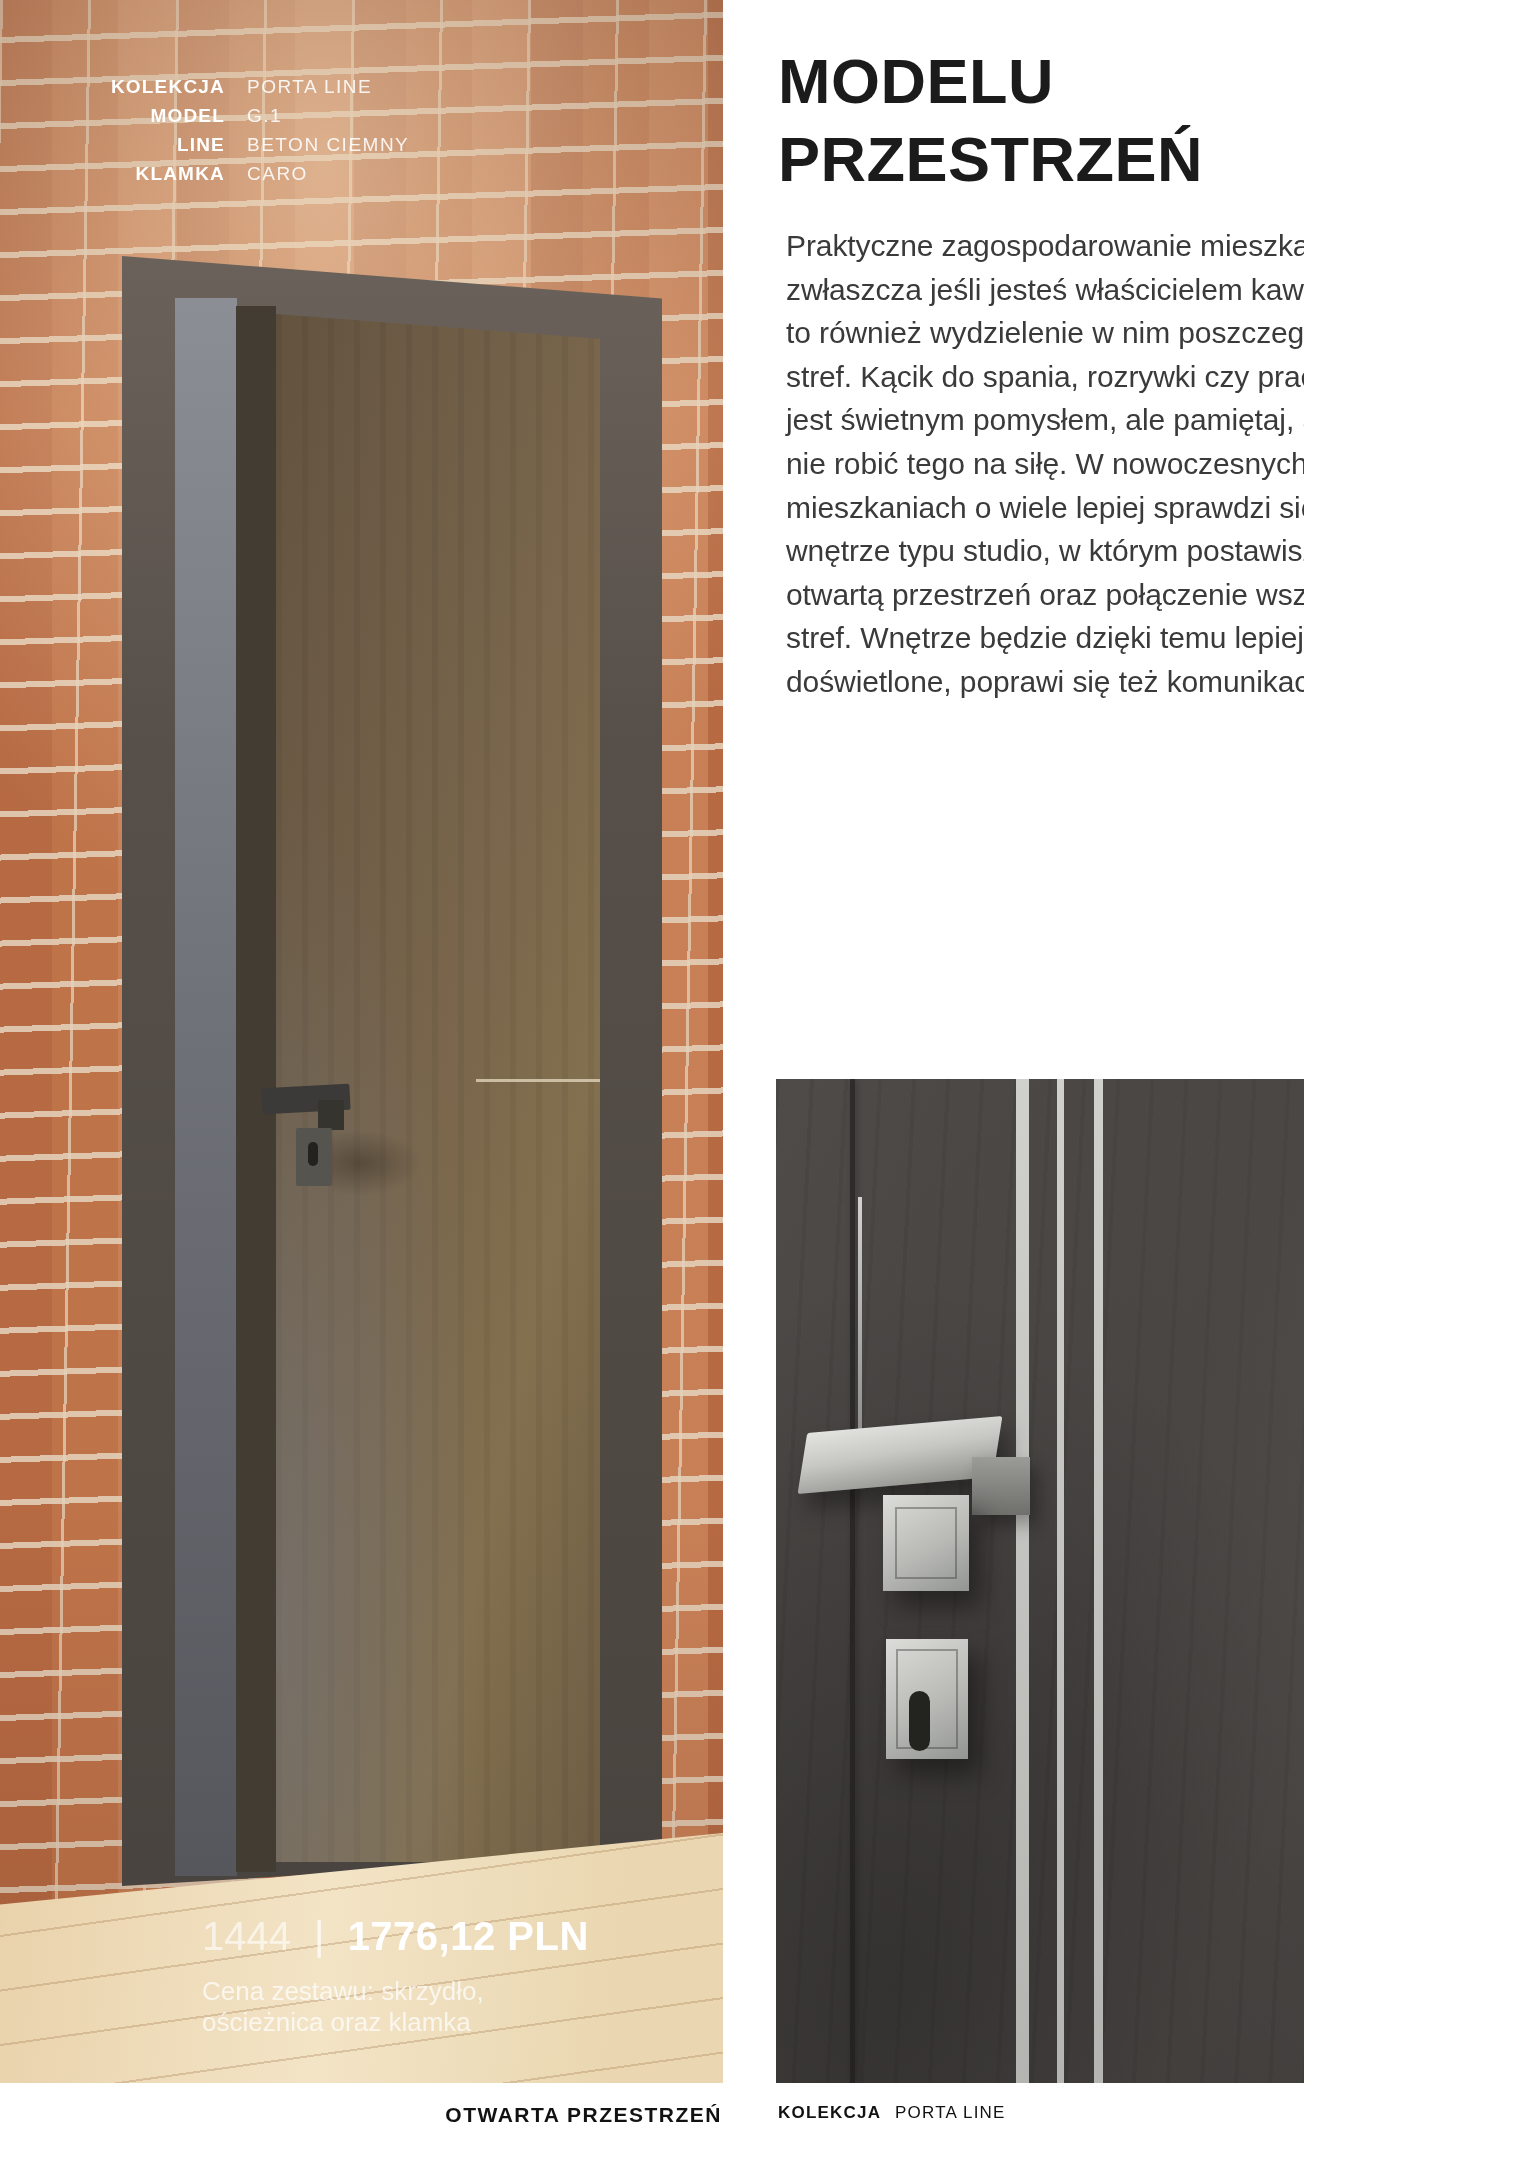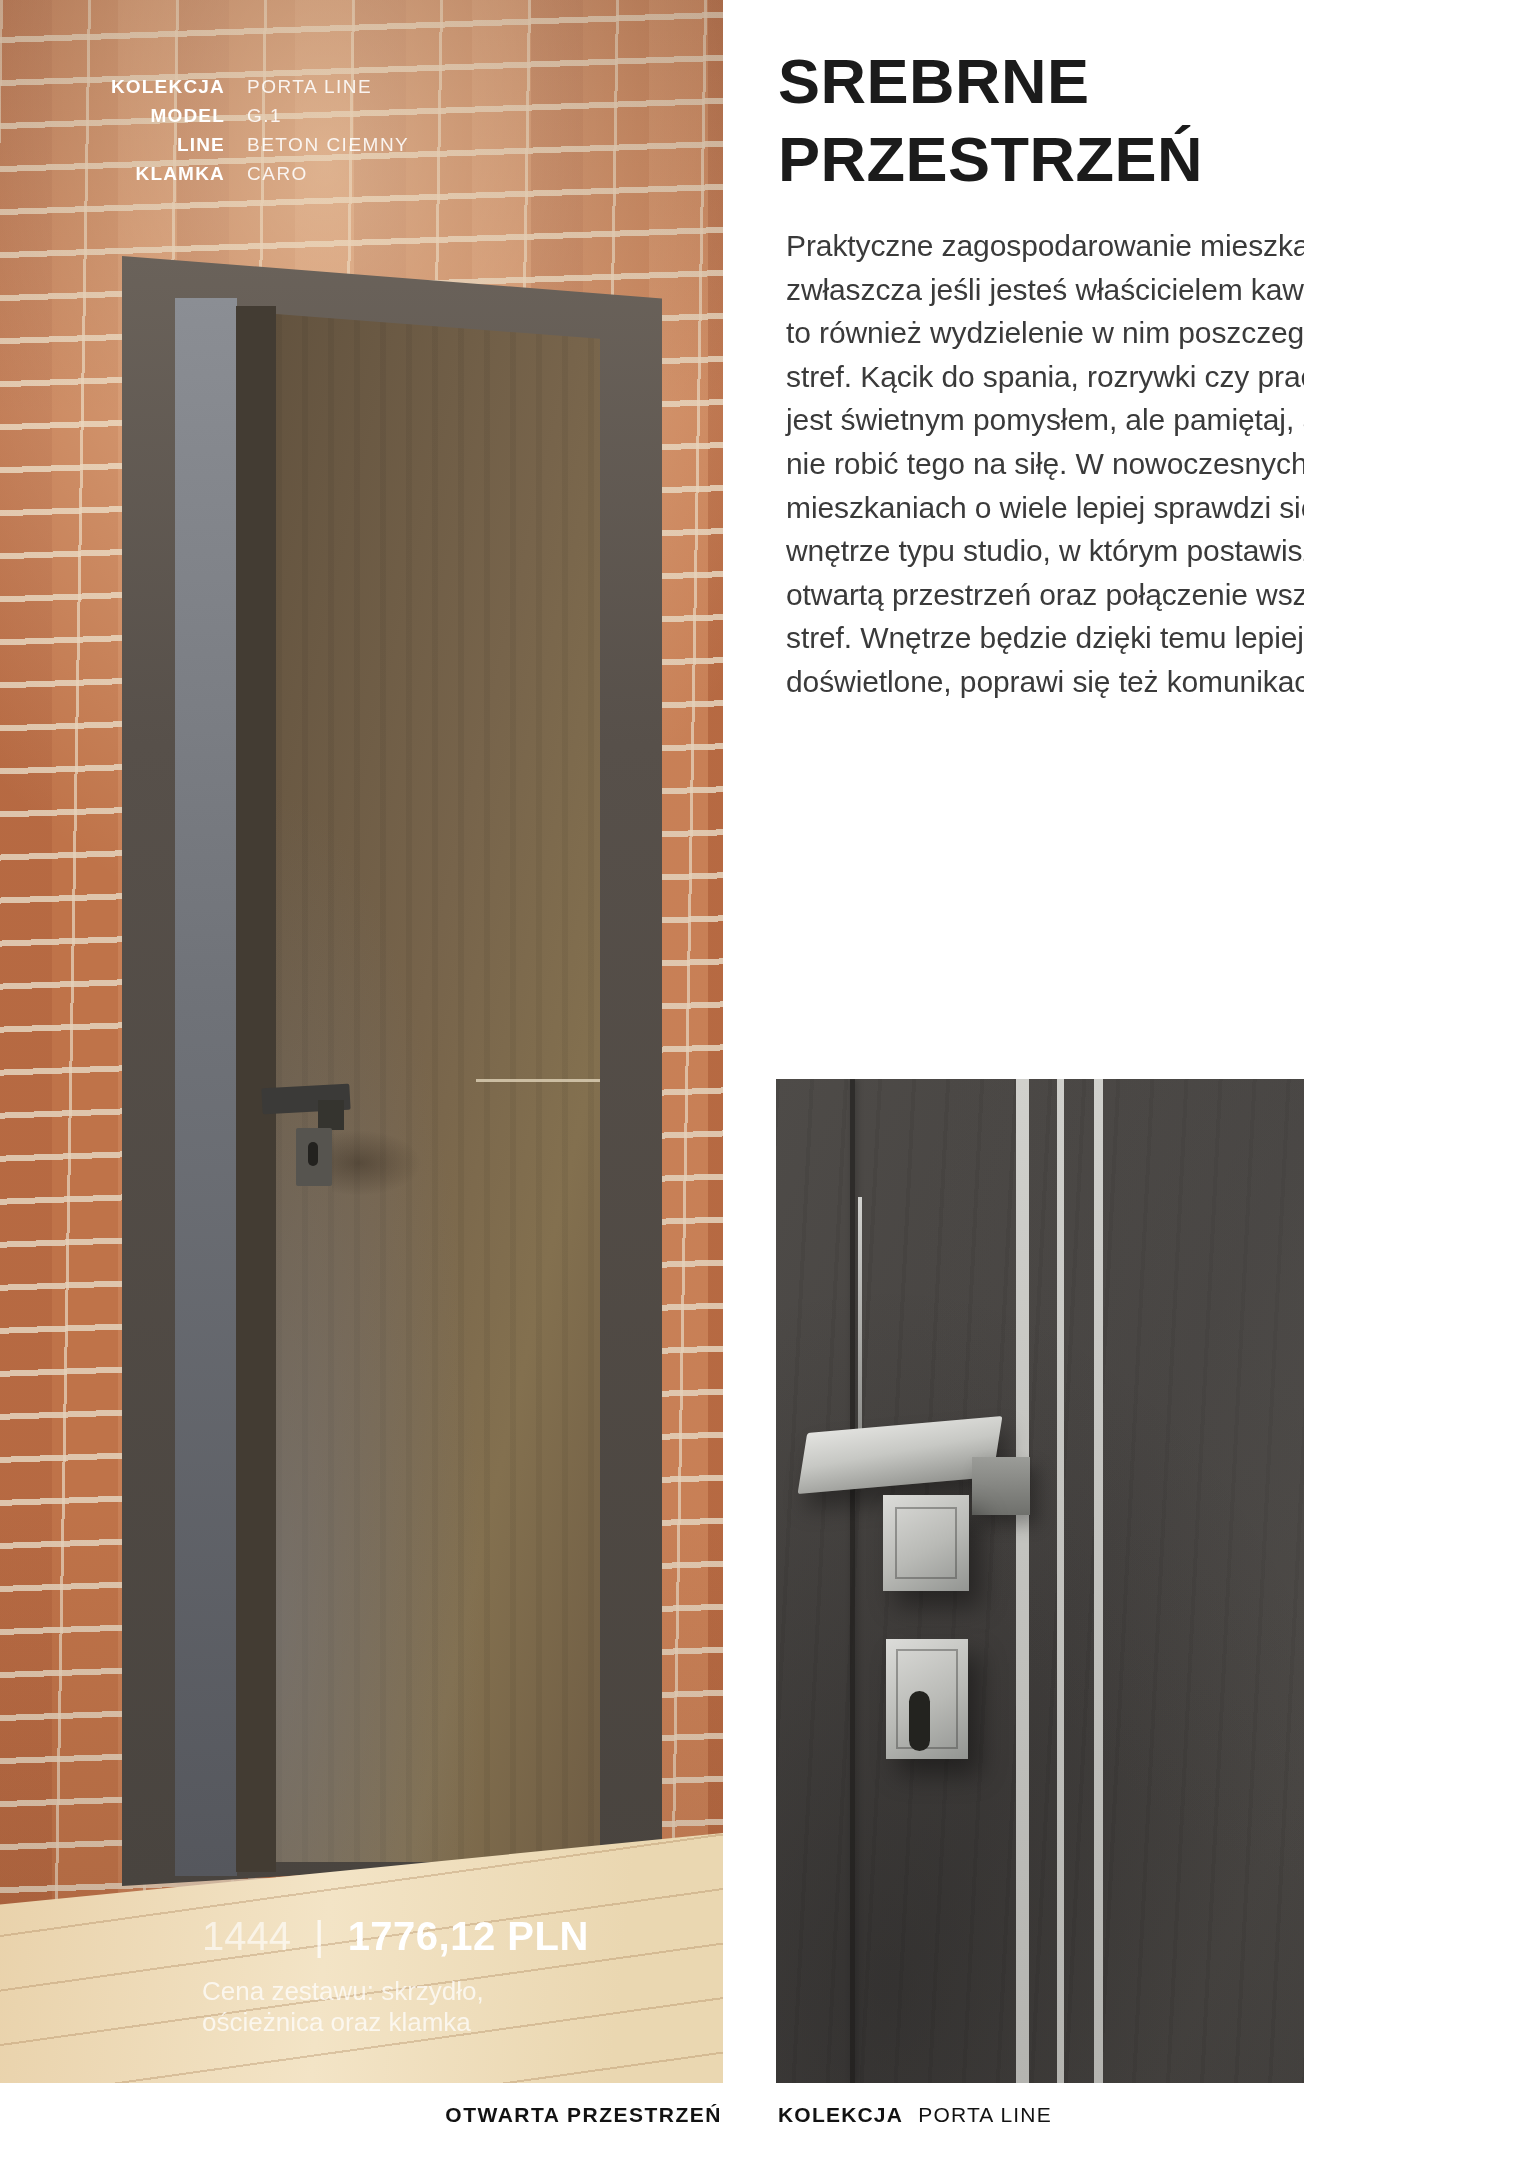--- a/index.html
+++ b/index.html
@@ -97,21 +97,21 @@
   .escutcheon-inner{position:absolute;inset:10px;border:2px solid rgba(70,70,68,.45);}
   .keyhole{position:absolute;left:133px;top:612px;width:21px;height:60px;border-radius:11px;
     background:#23231f;}
   .detail-caption{position:absolute;right:74px;bottom:36px;text-align:right;color:#ffffff;
     font-size:18px;line-height:27px;letter-spacing:2.2px;font-weight:500;white-space:pre-line;}
 
   
   .footer{position:absolute;left:0;top:2094px;width:1526px;height:44px;}
   .footer-section{position:absolute;right:804px;top:9px;font-size:21px;font-weight:800;
     letter-spacing:1.5px;color:#121212;white-space:nowrap;}
-  .footer-collection{position:absolute;left:778px;top:9px;font-size:21px;color:#121212;
+  .footer-collection{position:absolute;left:778px;top:9px;font-size:17px;color:#121212;
     letter-spacing:1.2px;white-space:nowrap;}
   .footer-collection .col-label{font-weight:800;}
   .footer-collection .col-value{font-weight:400;margin-left:8px;}
   .footer-page{position:absolute;right:74px;top:7px;font-size:24px;color:#2e2e2e;}
 </style>
 </head>
 <body>
 
 <div class="page">
 
@@ -152,21 +152,21 @@
       <div class="price-row">
         <span class="price-code">1444</span>
         <span class="price-sep">|</span>
         <span class="price-amount">1776,12 PLN</span>
       </div>
       <div class="price-note">Cena zestawu: skrzydło,
 ościeżnica oraz klamka</div>
     </div>
   </section>
 
-  <h1 class="article-title">SREBRNE
+  <h1 class="article-title">MODELU
 PRZESTRZEŃ</h1>
   <p class="article-body">Praktyczne zagospodarowanie mieszkania,
 zwłaszcza jeśli jesteś właścicielem kawalerki,
 to również wydzielenie w nim poszczególnych
 stref. Kącik do spania, rozrywki czy pracy
 jest świetnym pomysłem, ale pamiętaj, aby
 nie robić tego na siłę. W nowoczesnych
 mieszkaniach o wiele lepiej sprawdzi się
 wnętrze typu studio, w którym postawisz na
 otwartą przestrzeń oraz połączenie wszelkich

